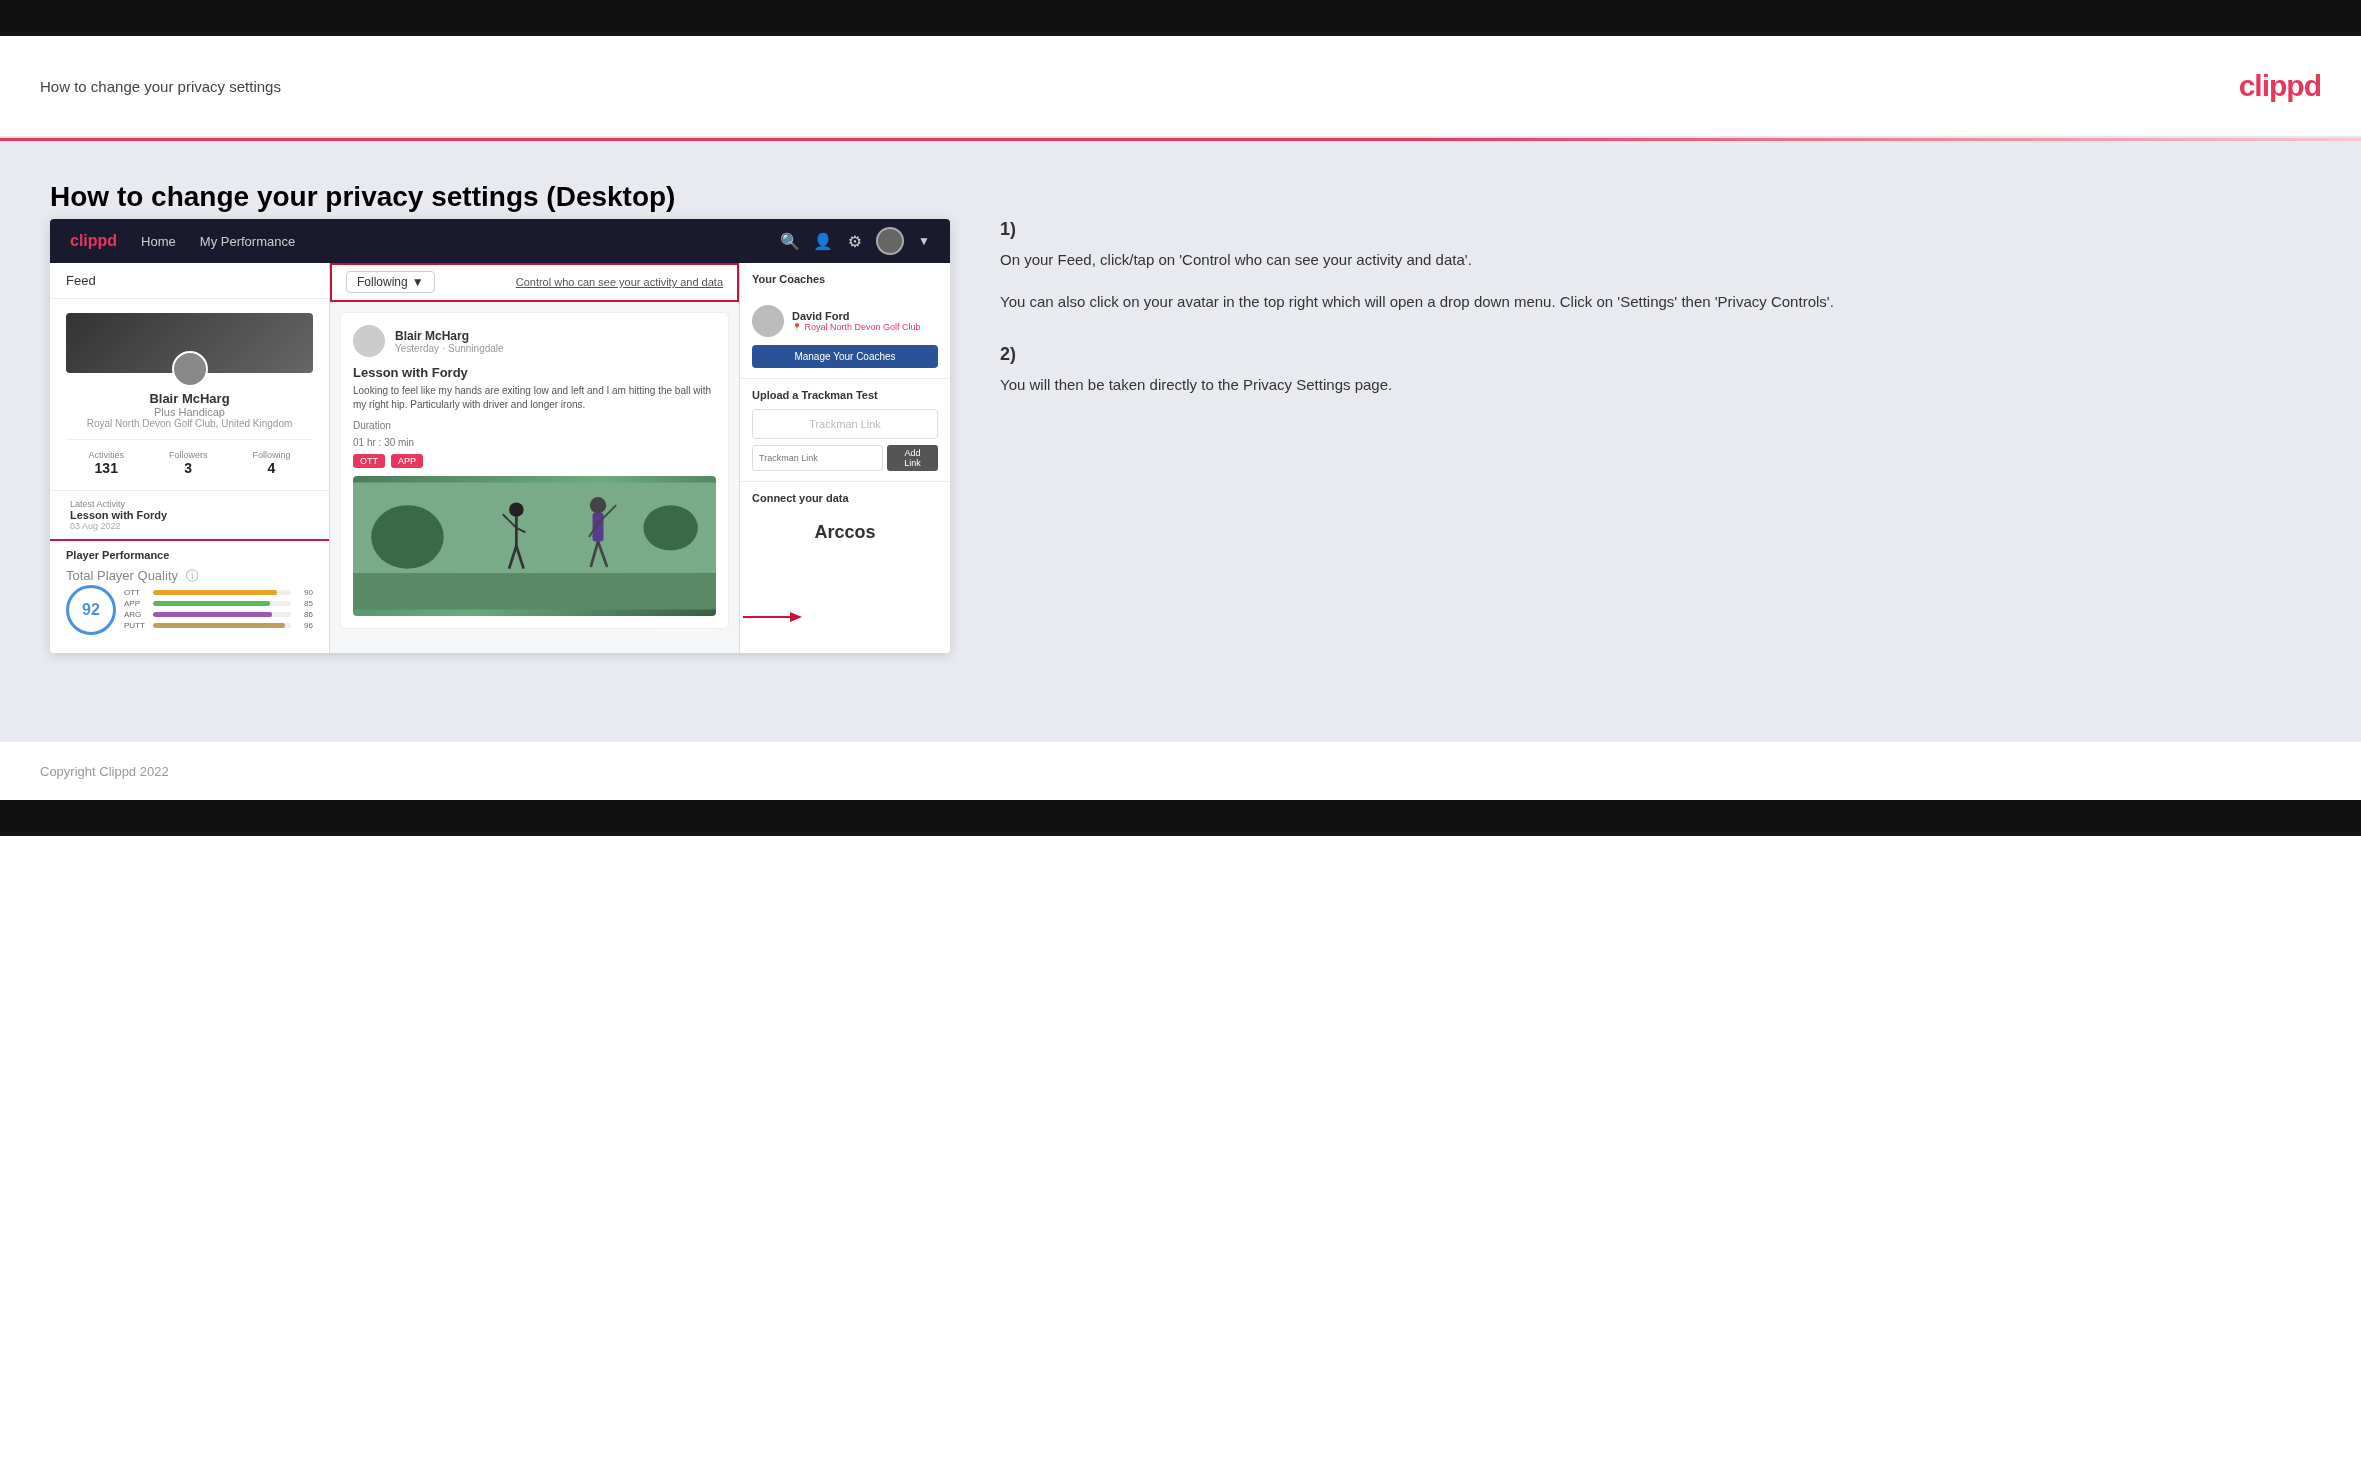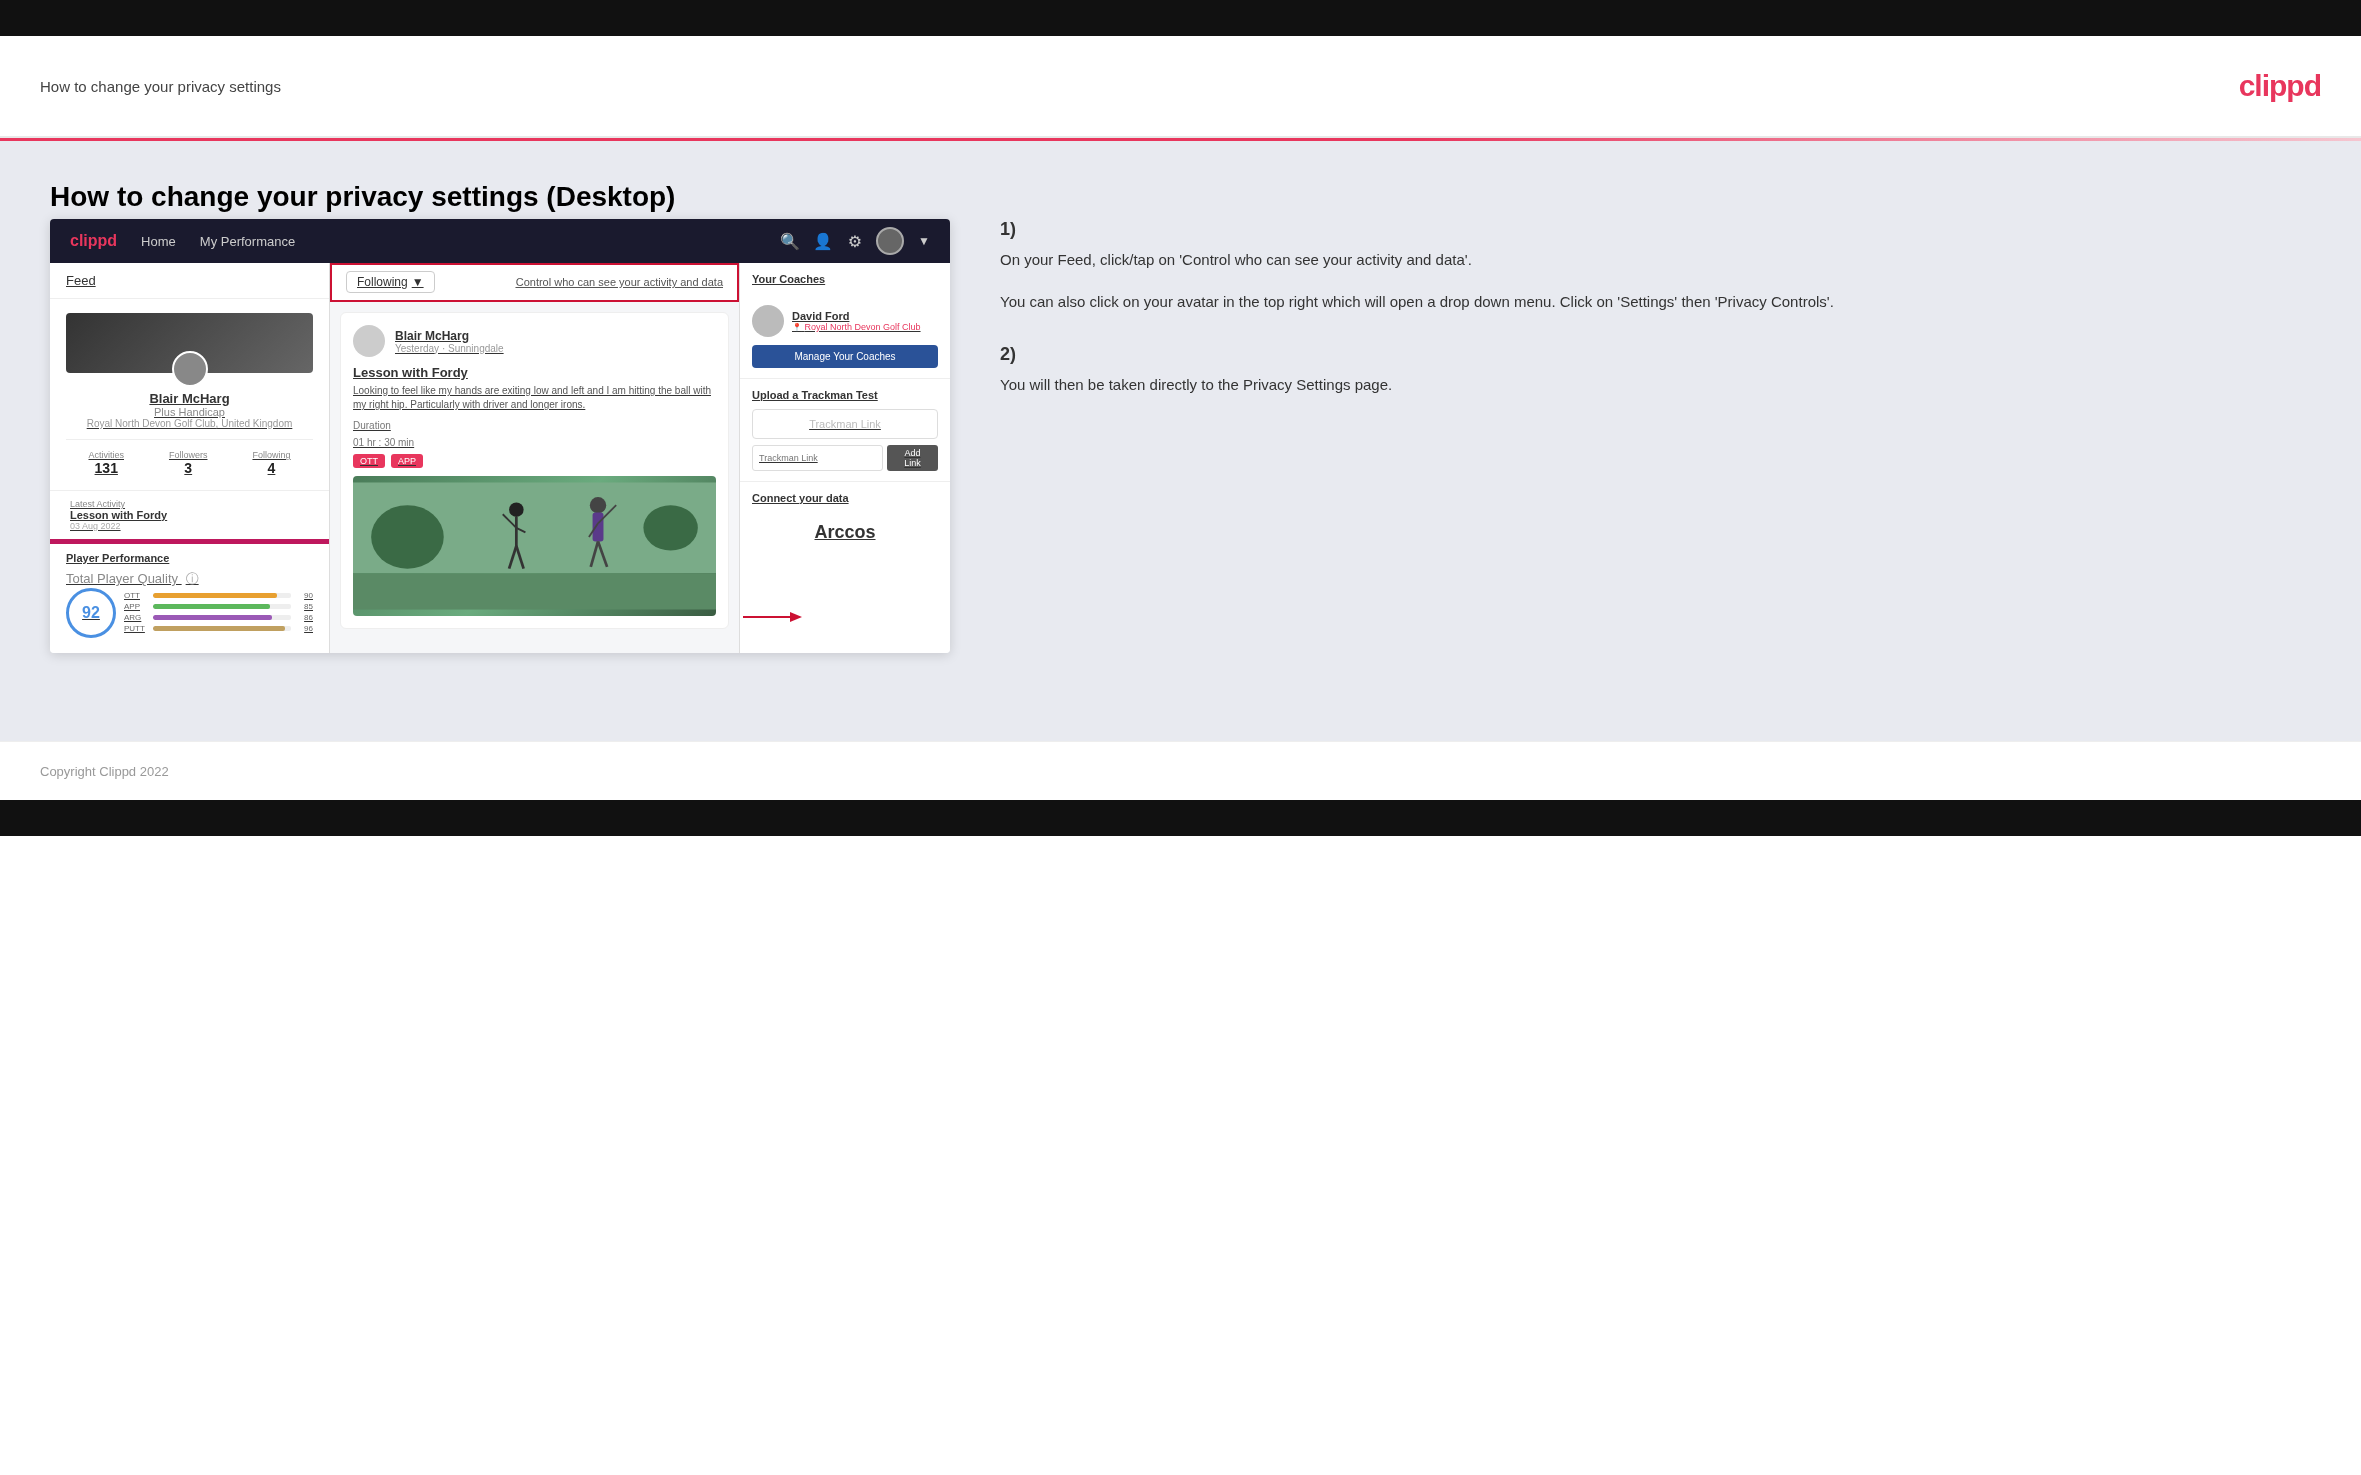--- a/index.html
+++ b/index.html
@@ -95,21 +95,20 @@
       margin-left: auto;
       display: flex;
       gap: 14px;
       align-items: center;
     }
 
     
     .app-body {
       display: flex;
       height: 390px;
-      text-decoration: underline;
     }
 
     
     .app-sidebar {
       width: 280px;
       background: #fff;
       border-right: 1px solid #ddd;
       padding: 0;
       flex-shrink: 0;
     }
@@ -192,21 +191,21 @@
       font-weight: bold;
     }
     .latest-activity-date {
       font-size: 9px;
       color: #aaa;
     }
 
     
     .player-perf {
       padding: 8px 16px;
-      border-top: 5px solid #be185d;
+      border-top: 2px solid #be185d;
     }
     .player-perf-title {
       font-size: 11px;
       font-weight: bold;
       margin-bottom: 6px;
     }
     .player-quality-label {
       font-size: 13px;
       color: #888;
     }

